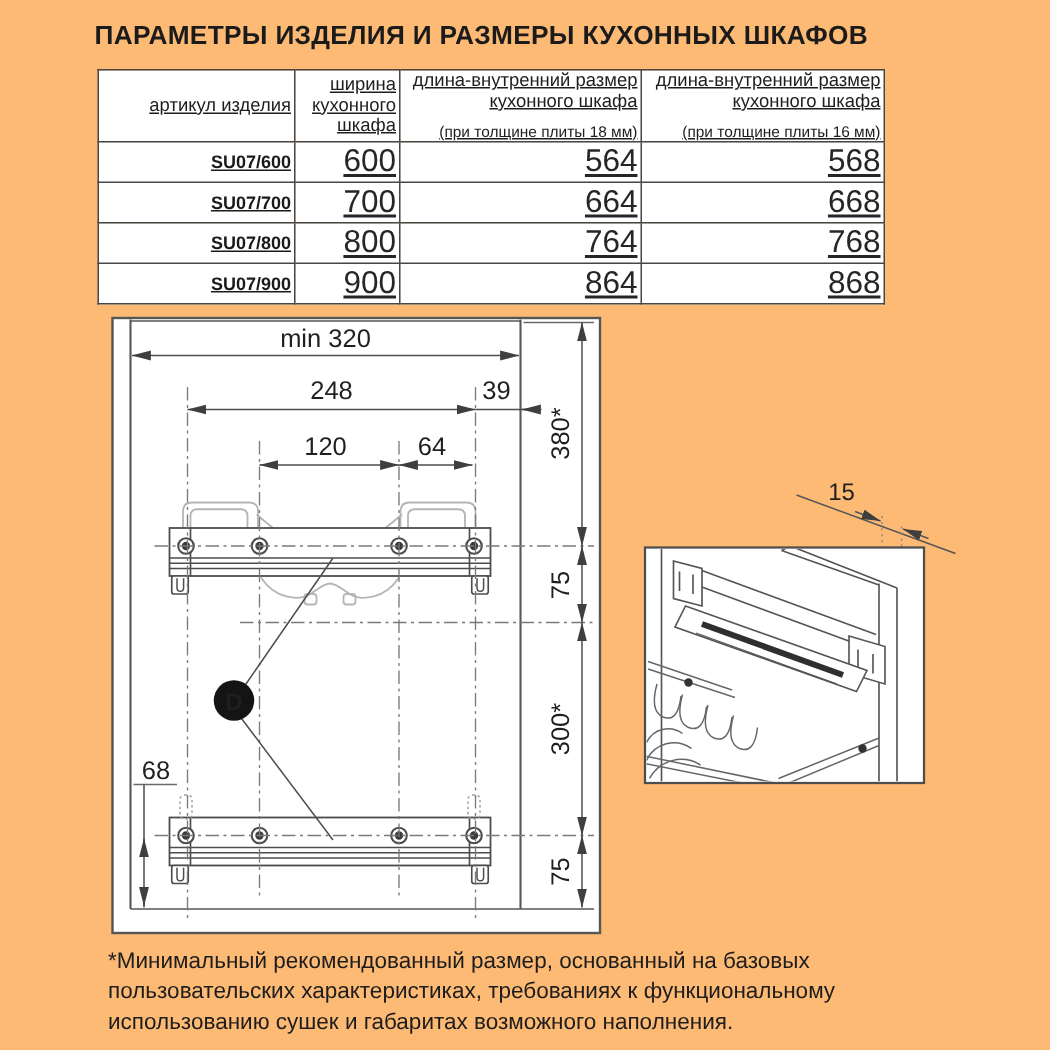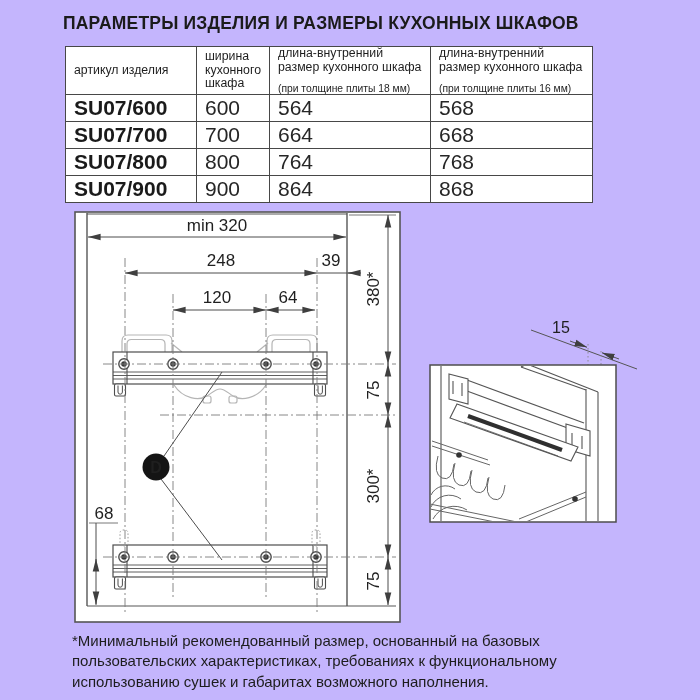--- a/index.html
+++ b/index.html
@@ -1,25 +1,25 @@
 <!DOCTYPE html>
 <html><head>
 <meta charset="utf-8">
 <style>
   html,body{margin:0;padding:0;background:#fff;}
-  .page{position:relative;width:700px;height:700px;background:#c4b5fd;overflow:hidden;
+  .page{position:relative;width:700px;height:700px;background:#fdba74;overflow:hidden;
         font-family:"Liberation Sans", sans-serif;color:#222;}
   .title{position:absolute;left:63px;top:13px;font-size:17.5px;font-weight:bold;
          color:#1b1b1b;white-space:nowrap;letter-spacing:.2px;}
   table.params{position:absolute;left:65px;top:46px;border-collapse:collapse;table-layout:fixed;}
-  table.params td,table.params th{border:1.3px solid #474747;text-align:left;vertical-align:middle;
-         padding:0 8px;background:#fff;}
+  table.params td,table.params th{border:1.3px solid #474747;text-align:right;vertical-align:middle;
+         padding:0 2px;background:#fff;text-decoration:underline;}
   th.h{font-weight:normal;font-size:12.3px;line-height:1.12;height:45px;color:#1e1e1e;}
   th.h .note{font-size:10.3px;display:block;margin-top:8px;}
-  td.art{font-weight:bold;font-size:21px;height:26px;color:#1a1a1a;}
+  td.art{font-weight:bold;font-size:12px;height:26px;color:#1a1a1a;}
   td.num{font-size:21px;color:#262626;}
   .c1{width:131px}.c2{width:70px}.c3{width:161px}.c4{width:162px}
   .footnote{position:absolute;left:72px;top:631px;width:530px;font-size:15px;
             line-height:1.36;color:#1d1d1d;}
   svg text{font-family:"Liberation Sans", sans-serif;fill:#1f1f1f;}
   .dimtxt{font-size:16px;}
   .dimtxt-lg{font-size:17px;}
 </style>
 </head>
 <body>

